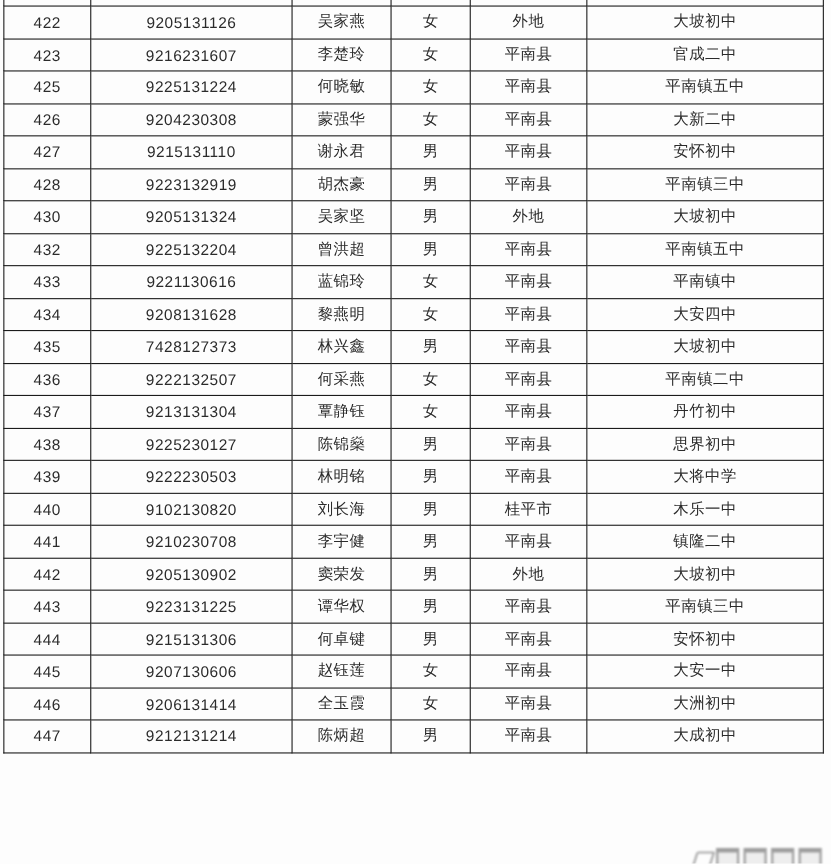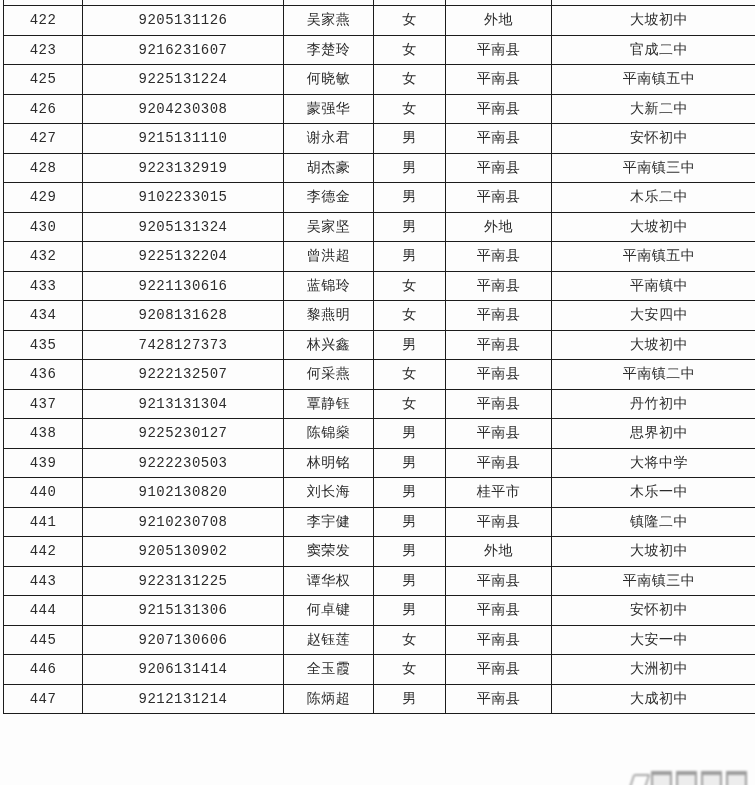--- a/index.html
+++ b/index.html
@@ -9,21 +9,20 @@
     height: 785px;
     overflow: hidden;
     background: #fdfdfd;
     font-family: "Liberation Sans", "DejaVu Sans", sans-serif;
   }
   .page {
     position: relative;
     width: 755px;
     height: 785px;
     overflow: hidden;
-    font-family: Liberation Mono, monospace;
   }
   table.roster {
     position: absolute;
     left: 3px;
     top: -4px;
     width: 745px;
     border-collapse: collapse;
     table-layout: fixed;
   }
   table.roster td {
@@ -35,21 +34,21 @@
     height: 28.5px;
     padding: 0;
     white-space: nowrap;
     overflow: hidden;
     letter-spacing: 0.5px;
   }
   tr.spacer-row td {
     height: 8px;
   }
   .col-0 { width: 79px;  }
-  .col-1 { width: 201px; }
+  .col-1 { width: 183px; }
   .col-2 { width: 90px;  }
   .col-3 { width: 72px;  }
   .col-4 { width: 106px; }
   .col-5 { width: 215px; }
   
   .watermark {
     position: absolute;
     right: 8px;
     bottom: -8px;
     display: flex;
@@ -140,28 +139,20 @@
         </tr>
         <tr>
           <td class="col-0">428</td>
           <td class="col-1">9223132919</td>
           <td class="col-2">胡杰豪</td>
           <td class="col-3">男</td>
           <td class="col-4">平南县</td>
           <td class="col-5">平南镇三中</td>
         </tr>
         <tr>
-          <td class="col-0">429</td>
-          <td class="col-1">9102233015</td>
-          <td class="col-2">李德金</td>
-          <td class="col-3">男</td>
-          <td class="col-4">平南县</td>
-          <td class="col-5">木乐二中</td>
-        </tr>
-        <tr>
           <td class="col-0">430</td>
           <td class="col-1">9205131324</td>
           <td class="col-2">吴家坚</td>
           <td class="col-3">男</td>
           <td class="col-4">外地</td>
           <td class="col-5">大坡初中</td>
         </tr>
         <tr>
           <td class="col-0">432</td>
           <td class="col-1">9225132204</td>

